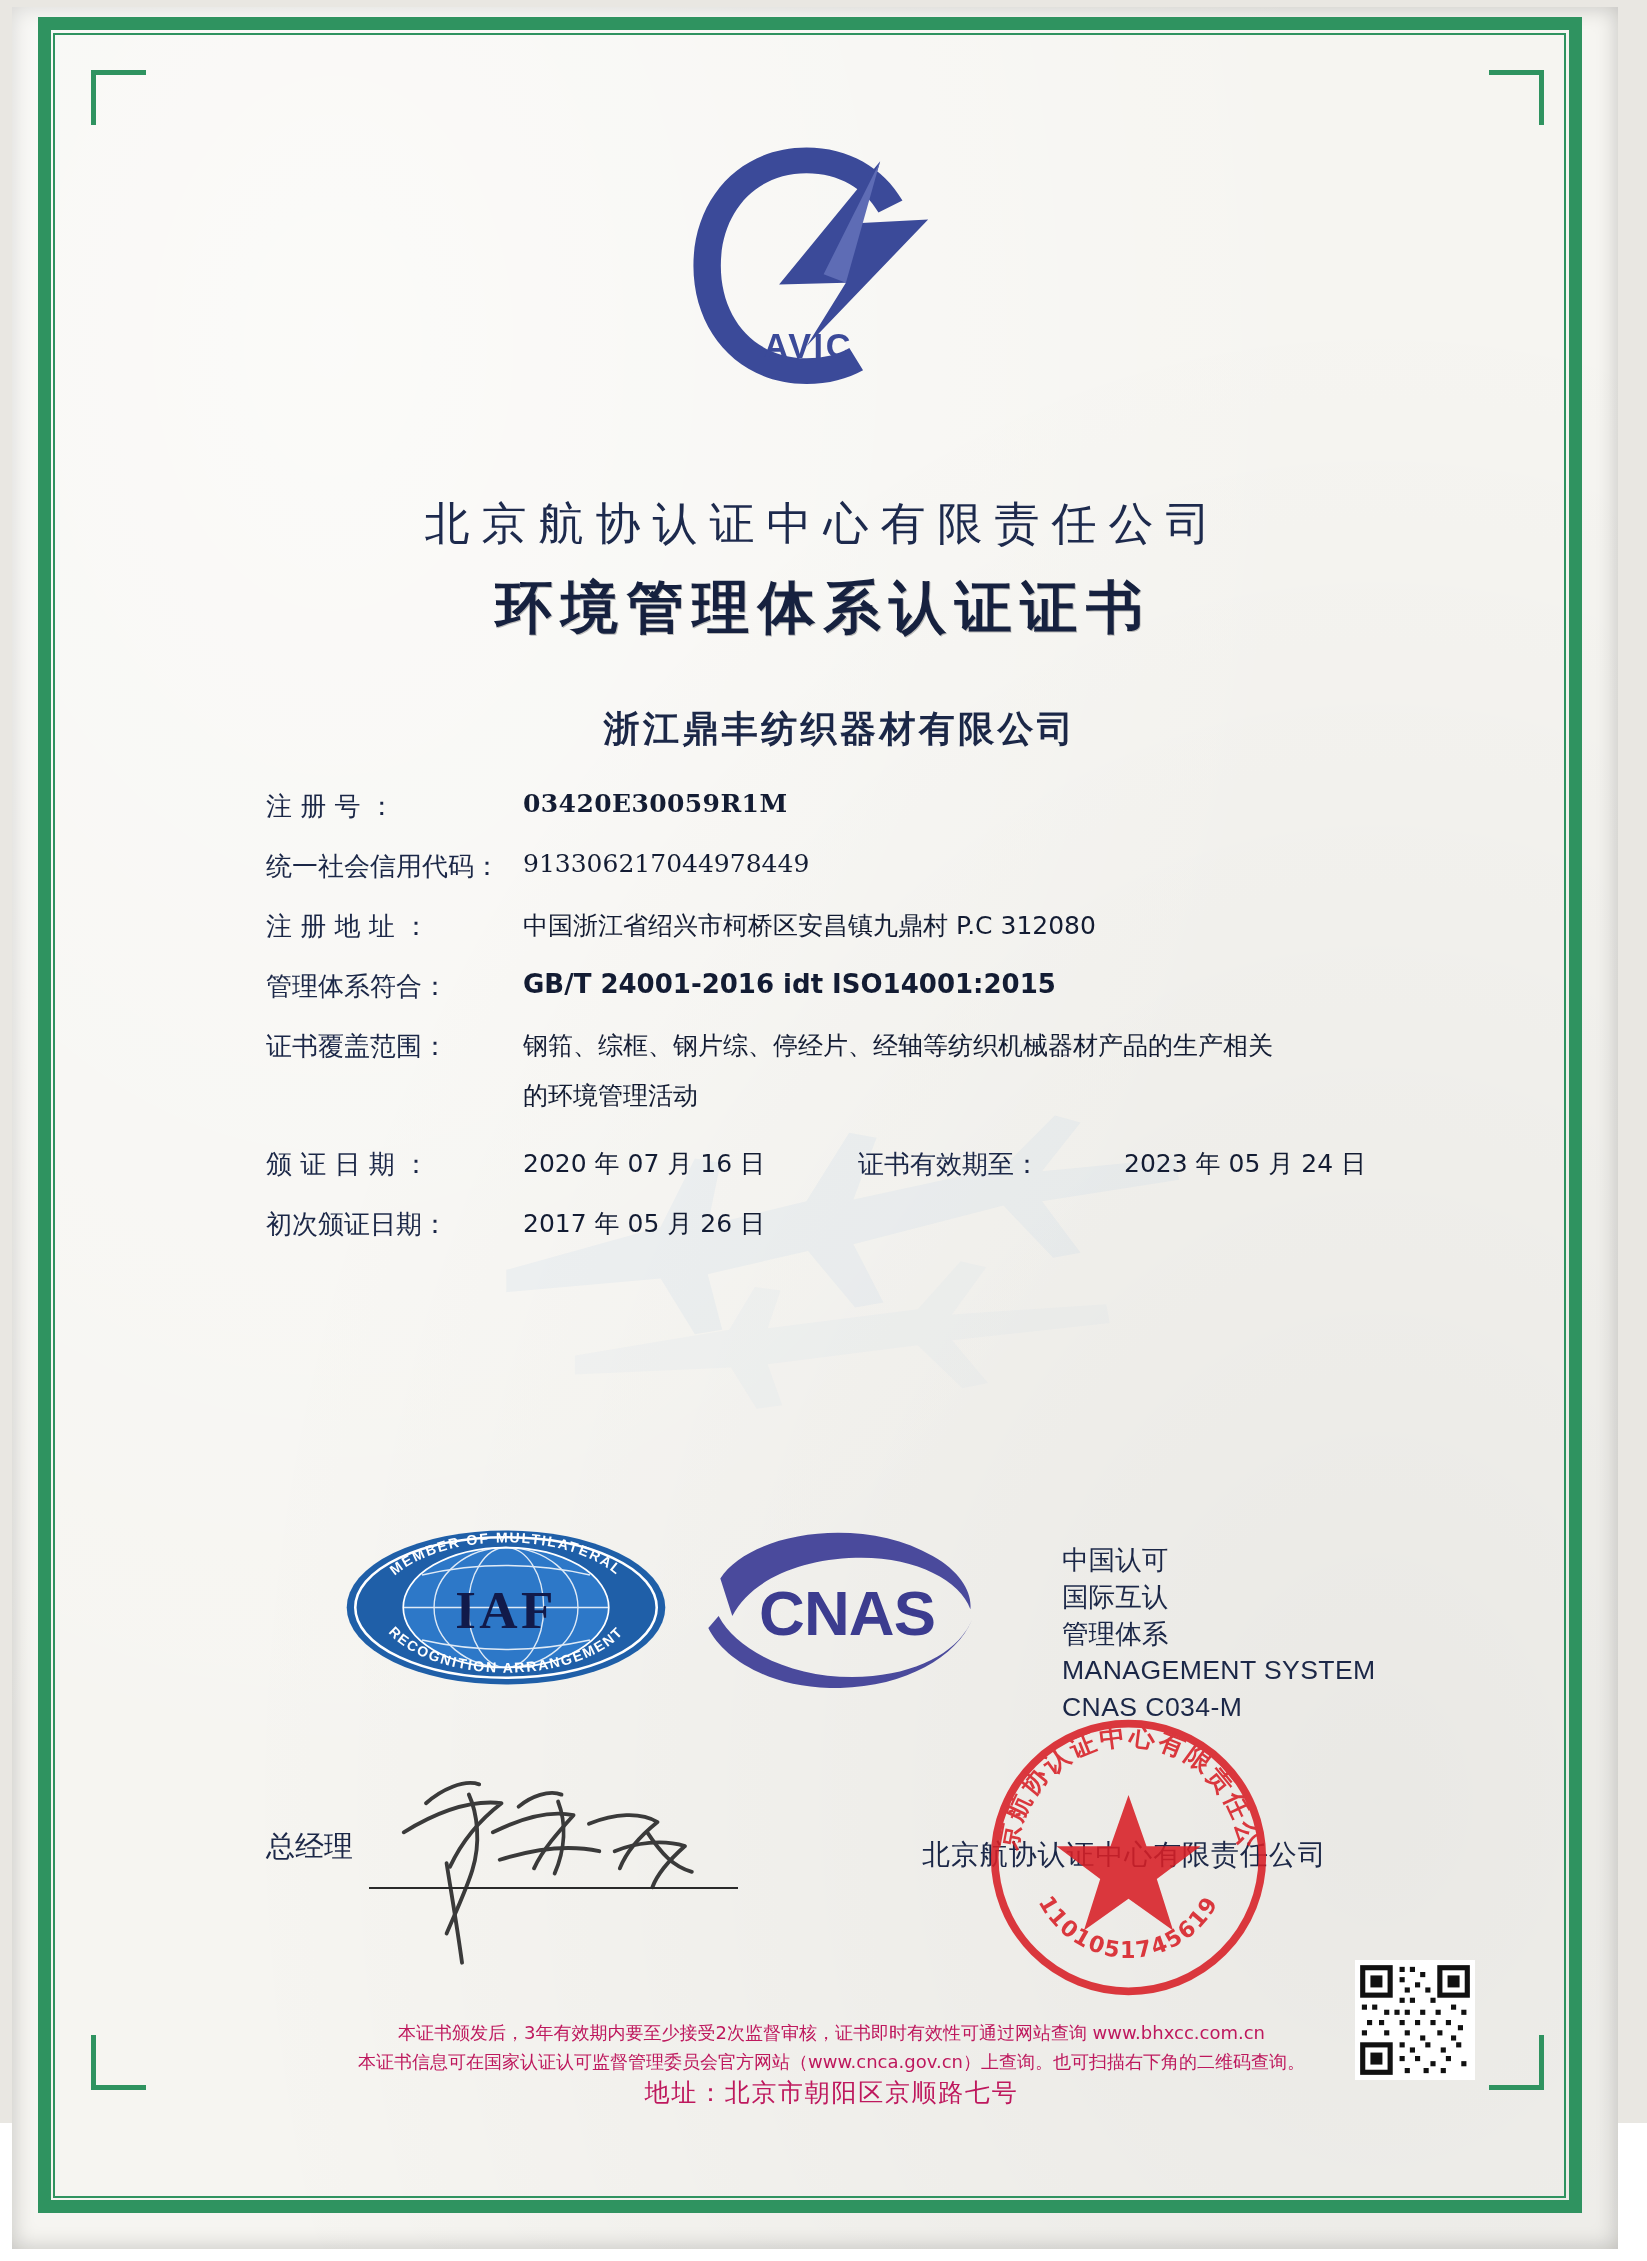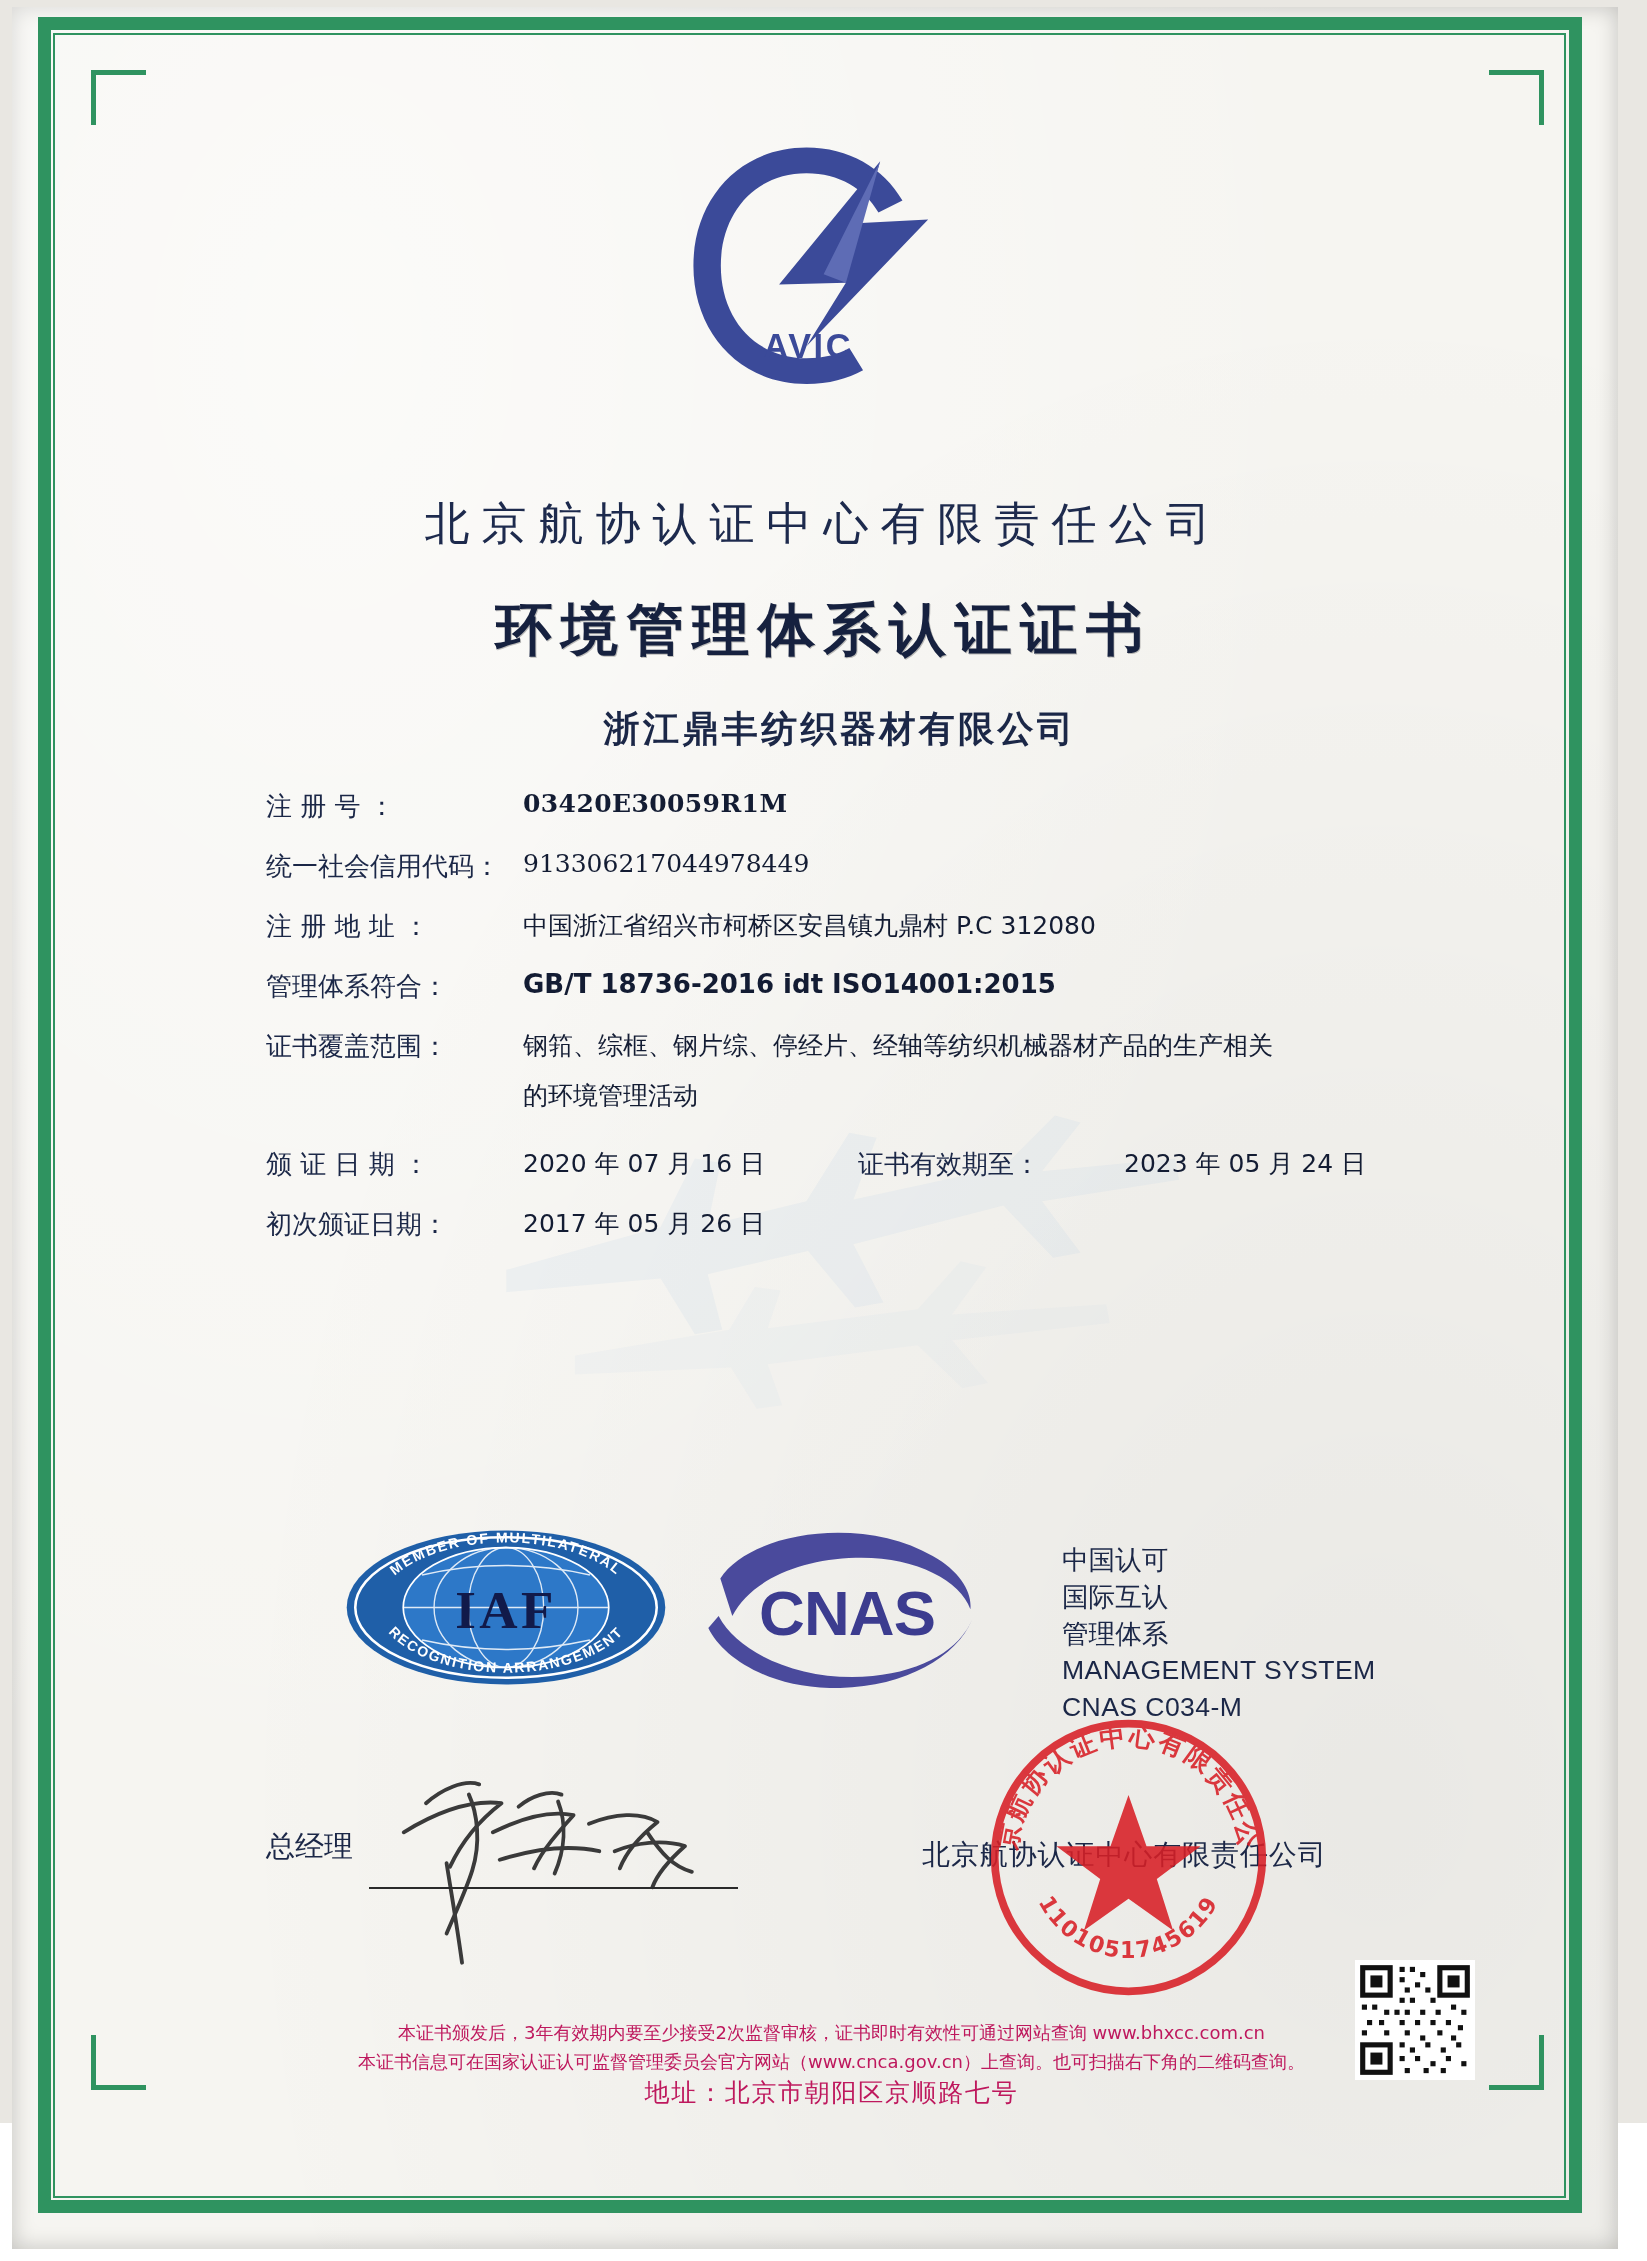--- a/index.html
+++ b/index.html
@@ -107,21 +107,20 @@
     position: absolute;
     left: 0; right: 0;
     top: 570px;
     text-align: center;
     font-family: "DejaVu Sans", sans-serif;
     font-size: 57px;
     letter-spacing: 8.6px;
     font-weight: bold;
     color: #16213f;
     text-shadow: 0.9px 0.9px 0 rgba(0,0,0,.25);
-    margin-top: 22px;
   }
   .company-name {
     position: absolute;
     left: 0; right: 0;
     top: 705px;
     text-align: center;
     font-family: "DejaVu Sans", sans-serif;
     font-size: 36px;
     letter-spacing: 3.4px;
     font-weight: bold;
@@ -341,21 +340,21 @@
       <div class="f-value plain-num">913306217044978449</div>
     </div>
 
     <div class="row">
       <div class="f-label">注 册 地 址 ：</div>
       <div class="f-value">中国浙江省绍兴市柯桥区安昌镇九鼎村    P.C 312080</div>
     </div>
 
     <div class="row">
       <div class="f-label">管理体系符合：</div>
-      <div class="f-value bold">GB/T 18736-2016 idt ISO14001:2015</div>
+      <div class="f-value bold">GB/T 24001-2016 idt ISO14001:2015</div>
     </div>
 
     <div class="row scope">
       <div class="f-label">证书覆盖范围：</div>
       <div class="f-value">钢筘、综框、钢片综、停经片、经轴等纺织机械器材产品的生产相关</div>
       <div class="scope-line2">的环境管理活动</div>
     </div>
 
     <div class="row dates">
       <div class="f-label">颁 证 日 期 ：</div>

